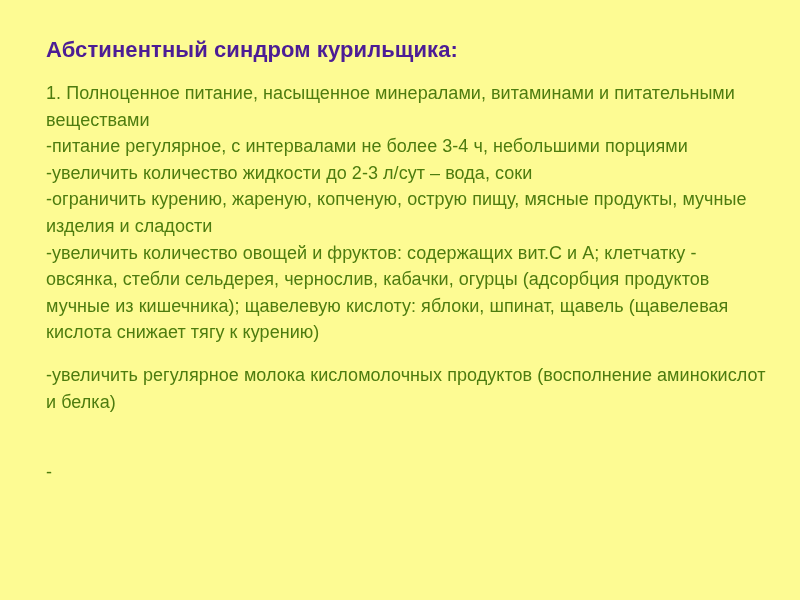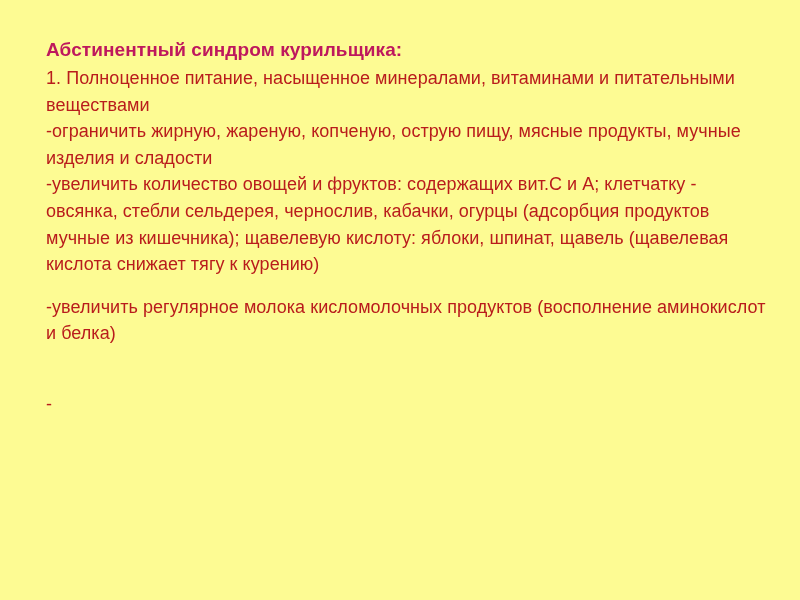--- a/index.html
+++ b/index.html
@@ -23,33 +23,33 @@
   }
 
   .content {
     position: absolute;
     left: 46px;
     top: 36px;
     width: 724px;
   }
 
   .slide-title {
-    font-size: 19px;
+    font-size: 22px;
     font-weight: bold;
-    color: #be185d;
+    color: #4c1d95;
     line-height: 28px;
     letter-spacing: 0.1px;
-    margin: 0 0 1px 0;
+    margin: 0 0 16px 0;
     white-space: nowrap;
   }
 
   .body-block {
     font-size: 18px;
     font-weight: normal;
-    color: #b91c1c;
+    color: #4d7c0f;
     line-height: 26.6px;
     letter-spacing: 0.05px;
   }
 
   .para {
     margin: 0;
     padding: 0;
   }
 
   .para + .para {
@@ -69,24 +69,26 @@
 
 <div class="slide">
   <div class="content">
 
     <h1 class="slide-title">Абстинентный синдром курильщика:</h1>
 
     <div class="body-block">
 
       <p class="para">1. Полноценное питание, насыщенное минералами, витаминами и питательными веществами</p>
 
+      <p class="para">-питание регулярное, с интервалами не более 3-4 ч, небольшими порциями</p>
 
 
+      <p class="para">-увеличить количество жидкости до 2-3 л/сут – вода, соки</p>
 
-      <p class="para">-ограничить жирную, жареную, копченую, острую пищу, мясные продукты, мучные изделия и сладости</p>
+      <p class="para">-ограничить курению, жареную, копченую, острую пищу, мясные продукты, мучные изделия и сладости</p>
 
       <p class="para">-увеличить количество овощей и фруктов: содержащих вит.С и А; клетчатку - овсянка, стебли сельдерея, чернослив, кабачки, огурцы (адсорбция продуктов мучные из кишечника); щавелевую кислоту: яблоки, шпинат, щавель (щавелевая кислота снижает тягу к курению)</p>
 
       <p class="para gap-before">-увеличить регулярное молока кисломолочных продуктов (восполнение аминокислот и белка)</p>
 
       <p class="para tail">-</p>
 
     </div>
   </div>
 </div>

